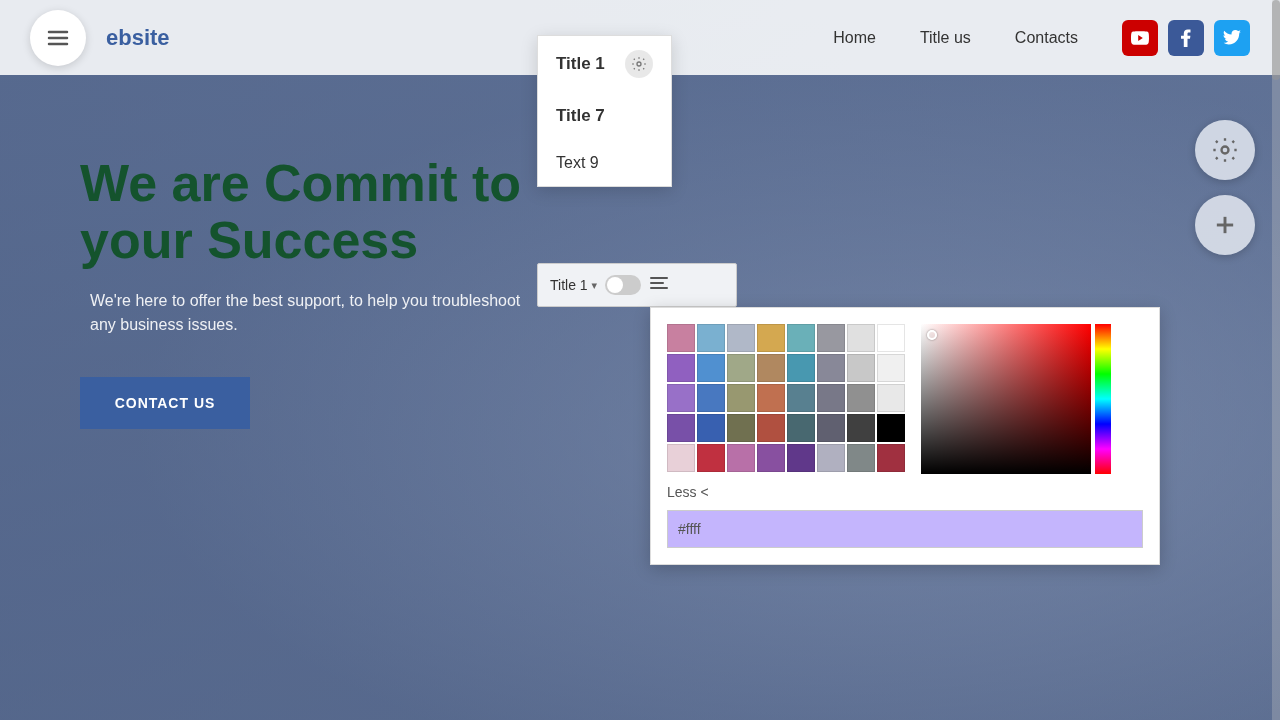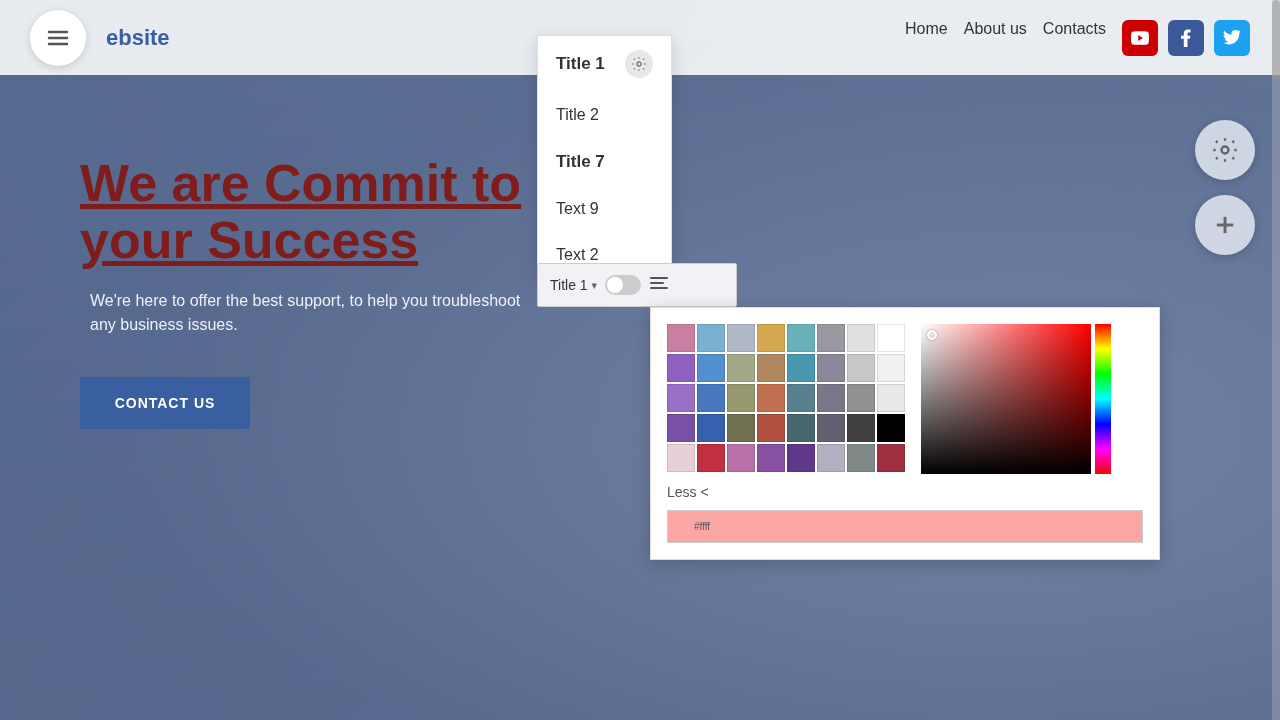--- a/index.html
+++ b/index.html
@@ -53,22 +53,22 @@
       box-shadow: 0 2px 8px rgba(0,0,0,0.15);
     }
     .hamburger-btn svg { width: 24px; height: 24px; }
     .site-title {
       font-size: 22px;
       font-weight: bold;
       color: #3a5fa0;
     }
     .navbar-right {
       display: flex;
-      align-items: flex-start;
-      gap: 16px;
+      align-items: center;
+      gap: 44px;
     }
     .nav-link {
       font-size: 16px;
       color: #333;
       text-decoration: none;
       cursor: pointer;
     }
     .social-icons {
       display: flex;
       gap: 10px;
@@ -91,25 +91,24 @@
       top: 75px; left: 0; right: 0; bottom: 0;
       z-index: 5;
       padding: 80px 80px;
       display: flex;
       flex-direction: column;
       justify-content: flex-start;
     }
     .hero-title {
       font-size: 52px;
       font-weight: 900;
-      color: #7f1d1d;
+      color: #14532d;
       line-height: 1.1;
       max-width: 550px;
       margin-bottom: 20px;
-      text-decoration: underline;
     }
     .hero-subtitle {
       font-size: 16px;
       color: rgba(255,255,255,0.9);
       max-width: 450px;
       line-height: 1.5;
       margin-bottom: 40px;
       margin-left: 10px;
     }
     .contact-btn {
@@ -299,25 +298,25 @@
     }
     .less-btn {
       font-size: 14px;
       color: #555;
       cursor: pointer;
       background: none;
       border: none;
     }
     .hex-input {
       width: 100%;
-      padding: 10px 26px;
+      padding: 10px 10px;
       border: 1px solid #ccc;
-      font-size: 10px;
+      font-size: 14px;
       color: #555;
-      background: #fca5a5;
+      background: #c4b5fd;
     }
   </style>
 </head>
 <body>
 
 <div class="hero-bg">
   <div class="hero-photo"></div>
 </div>
 
 <div class="scrollbar-track">
@@ -330,21 +329,21 @@
       <svg viewBox="0 0 24 24" fill="none" stroke="#555" stroke-width="2.5" stroke-linecap="round">
         <line x1="3" y1="6" x2="21" y2="6"></line>
         <line x1="3" y1="12" x2="21" y2="12"></line>
         <line x1="3" y1="18" x2="21" y2="18"></line>
       </svg>
     </button>
     <span class="site-title">ebsite</span>
   </div>
   <div class="navbar-right">
     <a class="nav-link">Home</a>
-    <a class="nav-link">About us</a>
+    <a class="nav-link">Title us</a>
     <a class="nav-link">Contacts</a>
     <div class="social-icons">
       <div class="social-icon social-youtube">
         <svg width="18" height="14" viewBox="0 0 18 14" fill="white">
           <path d="M17.6 2.2C17.4 1.4 16.8 0.8 16 0.6 14.6 0.2 9 0.2 9 0.2s-5.6 0-7 0.4C1.2 0.8 0.6 1.4 0.4 2.2 0 3.6 0 7 0 7s0 3.4 0.4 4.8c0.2 0.8 0.8 1.4 1.6 1.6 1.4 0.4 7 0.4 7 0.4s5.6 0 7-0.4c0.8-0.2 1.4-0.8 1.6-1.6C18 10.4 18 7 18 7s0-3.4-0.4-4.8zM7.2 10V4l4.6 3-4.6 3z"></path>
         </svg>
       </div>
       <div class="social-icon social-facebook">
         <svg width="10" height="18" viewBox="0 0 10 18" fill="white">
           <path d="M6.5 18V9.8H9l0.4-3H6.5V4.9c0-0.8 0.2-1.4 1.4-1.4H9.5V0.6C9.2 0.5 8 0.4 6.7 0.4 4.4 0.4 2.8 1.9 2.8 4.4V6.8H0v3h2.8V18h3.7z"></path>
@@ -383,31 +382,25 @@
 <div class="dropdown-menu">
   <div class="dropdown-item title1 active">
     <span>Title 1</span>
     <div class="settings-circle">
       <svg width="16" height="16" viewBox="0 0 24 24" fill="none" stroke="#777" stroke-width="2">
         <circle cx="12" cy="12" r="3"></circle>
         <path d="M12 2v2M12 20v2M4.22 4.22l1.42 1.42M18.36 18.36l1.42 1.42M2 12h2M20 12h2M4.22 19.78l1.42-1.42M18.36 5.64l1.42-1.42"></path>
       </svg>
     </div>
   </div>
-  <div class="dropdown-item">
-    <span>Title 2</span>
-  </div>
   <div class="dropdown-item title3">
     <span>Title 7</span>
   </div>
   <div class="dropdown-item">
     <span>Text 9</span>
-  </div>
-  <div class="dropdown-item">
-    <span>Text 2</span>
   </div>
 </div>
 
 <div class="toolbar-bar">
   <div class="toolbar-select">
     <span>Title 1</span>
     <span style="font-size:11px; color:#666;">▾</span>
   </div>
   <div class="toolbar-toggle"></div>
   <div class="toolbar-align-icon">

